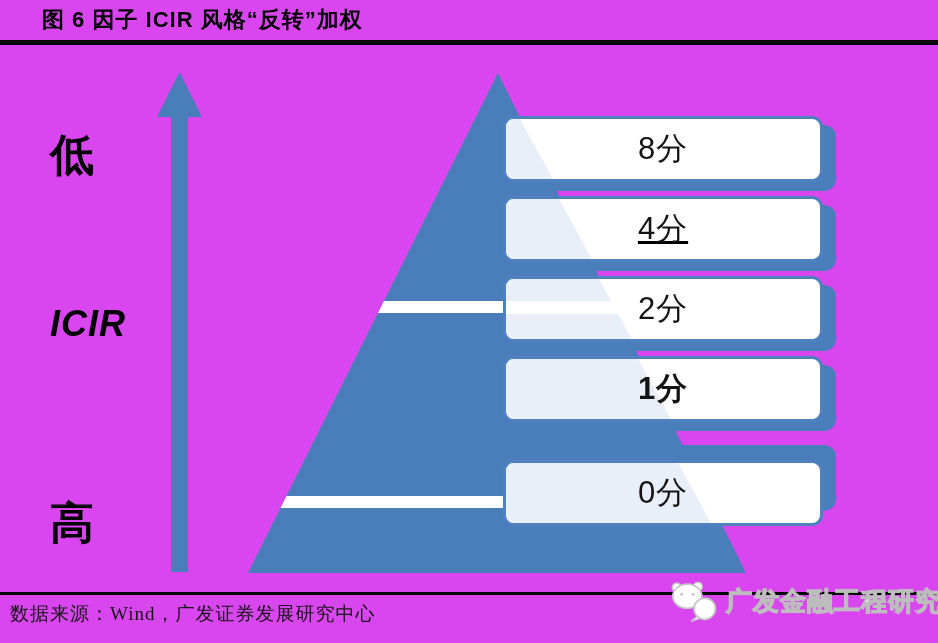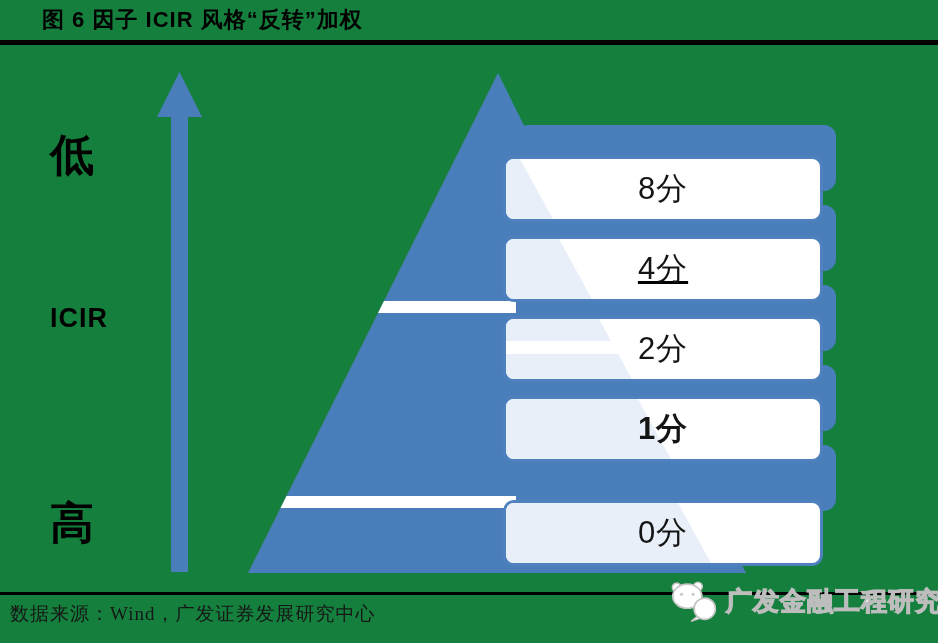--- a/index.html
+++ b/index.html
@@ -1,38 +1,38 @@
 <!DOCTYPE html>
 <html><head>
 <meta charset="utf-8">
 <style>
   html,body{margin:0;padding:0;background:#fff;}
-  #fig{position:relative;width:938px;height:643px;background:#15803d;overflow:hidden;
+  #fig{position:relative;width:938px;height:643px;background:#d946ef;overflow:hidden;
        font-family:"Liberation Sans",sans-serif;}
   .abs{position:absolute;}
 
   .title{left:42px;top:5px;font-size:22px;font-weight:bold;color:#000;
          letter-spacing:1px;font-family:"Liberation Sans",sans-serif;white-space:nowrap;}
   .title-rule{left:0;top:40px;width:938px;height:5px;background:#000;}
 
   .axis-label{color:#000;font-family:"Liberation Serif","DejaVu Serif",serif;}
   .axis-low{left:50px;top:126px;font-size:44px;font-weight:600;}
-  .axis-name{left:50px;top:303px;font-size:27px;font-weight:bold;
+  .axis-name{left:50px;top:303px;font-size:36px;font-weight:bold;font-style:italic;
              font-family:"Liberation Sans",sans-serif;letter-spacing:1px;}
   .axis-high{left:50px;top:494px;font-size:44px;font-weight:600;}
 
   .bgsvg{left:0;top:0;width:938px;height:643px;}
 
   .shadow{width:320px;height:66px;border-radius:12px;background:#4A7EBB;}
   .s1{left:516px;top:125px;} .s2{left:516px;top:205px;} .s3{left:516px;top:285px;}
   .s4{left:516px;top:365px;} .s5{left:516px;top:445px;}
 
   .box{width:320px;height:66px;box-sizing:border-box;background:#fff;
        border:3px solid #4E81BD;border-radius:11px;overflow:hidden;
-       display:flex;align-items:center;justify-content:center;margin-top:40px;}
+       display:flex;align-items:center;justify-content:center;}
   .b1{left:503px;top:116px;} .b2{left:503px;top:196px;text-decoration:underline;} .b3{left:503px;top:276px;}
   .b4{left:503px;top:356px;font-weight:bold;} .b5{left:503px;top:460px;}
   .wedge{position:absolute;left:0;top:0;width:100%;height:100%;background:#E9EFF8;}
   .w1{clip-path:polygon(0 0,14px 0,47px 100%,0 100%);}
   .w2{clip-path:polygon(0 0,53px 0,86px 100%,0 100%);}
   .w3{clip-path:polygon(0 0,93px 0,126px 100%,0 100%);}
   .w4{clip-path:polygon(0 0,132px 0,165px 100%,0 100%);}
   .w5{clip-path:polygon(0 0,172px 0,205px 100%,0 100%);}
   .wedge-stripe{position:absolute;left:0;top:22px;width:140px;height:13px;background:#fff;}
   .score{position:relative;font-size:31px;color:#141414;letter-spacing:1px;

